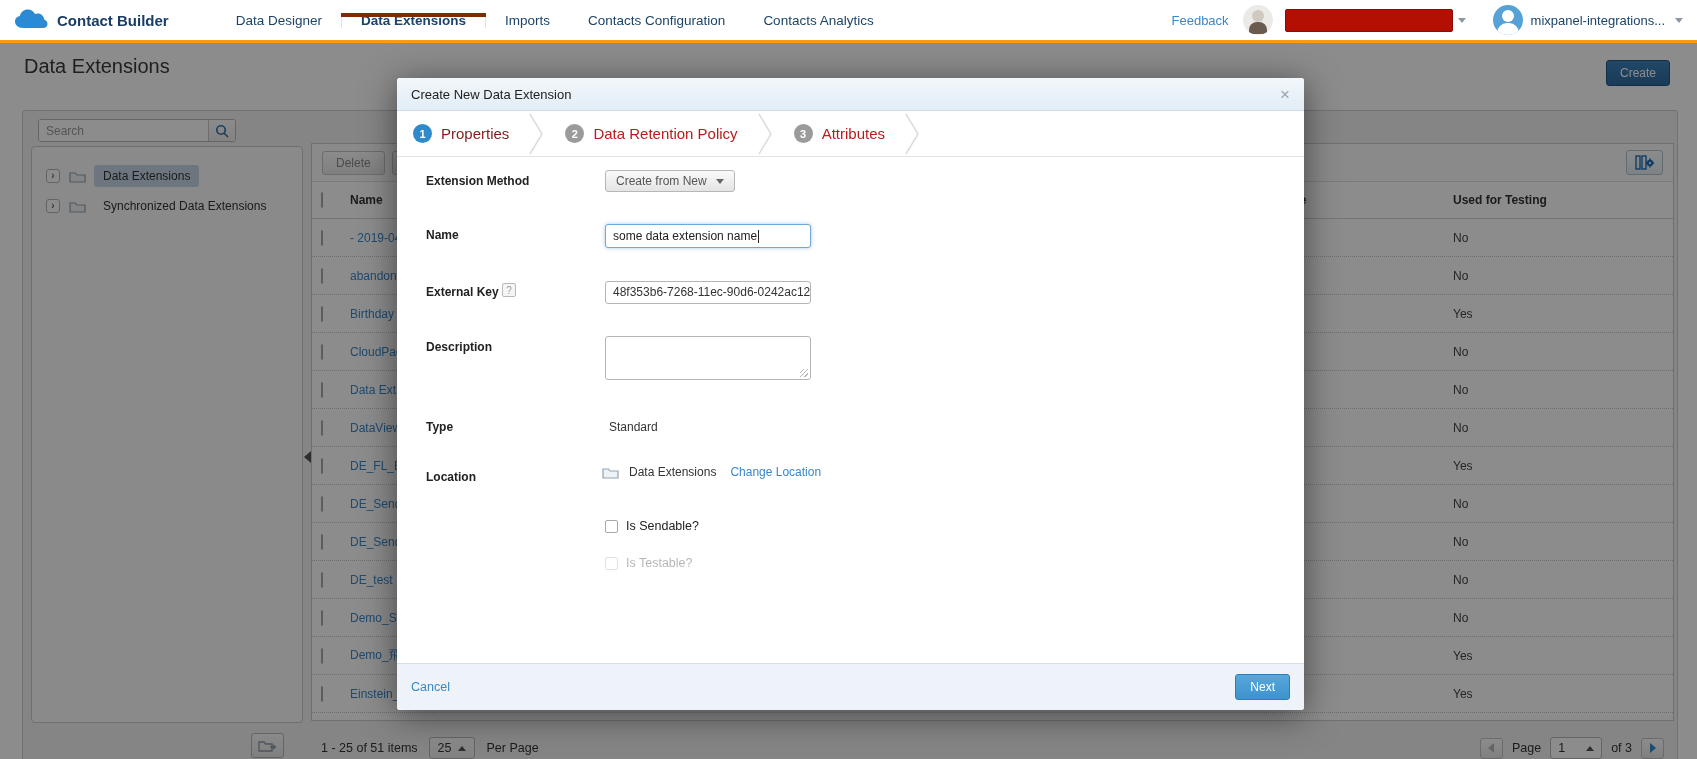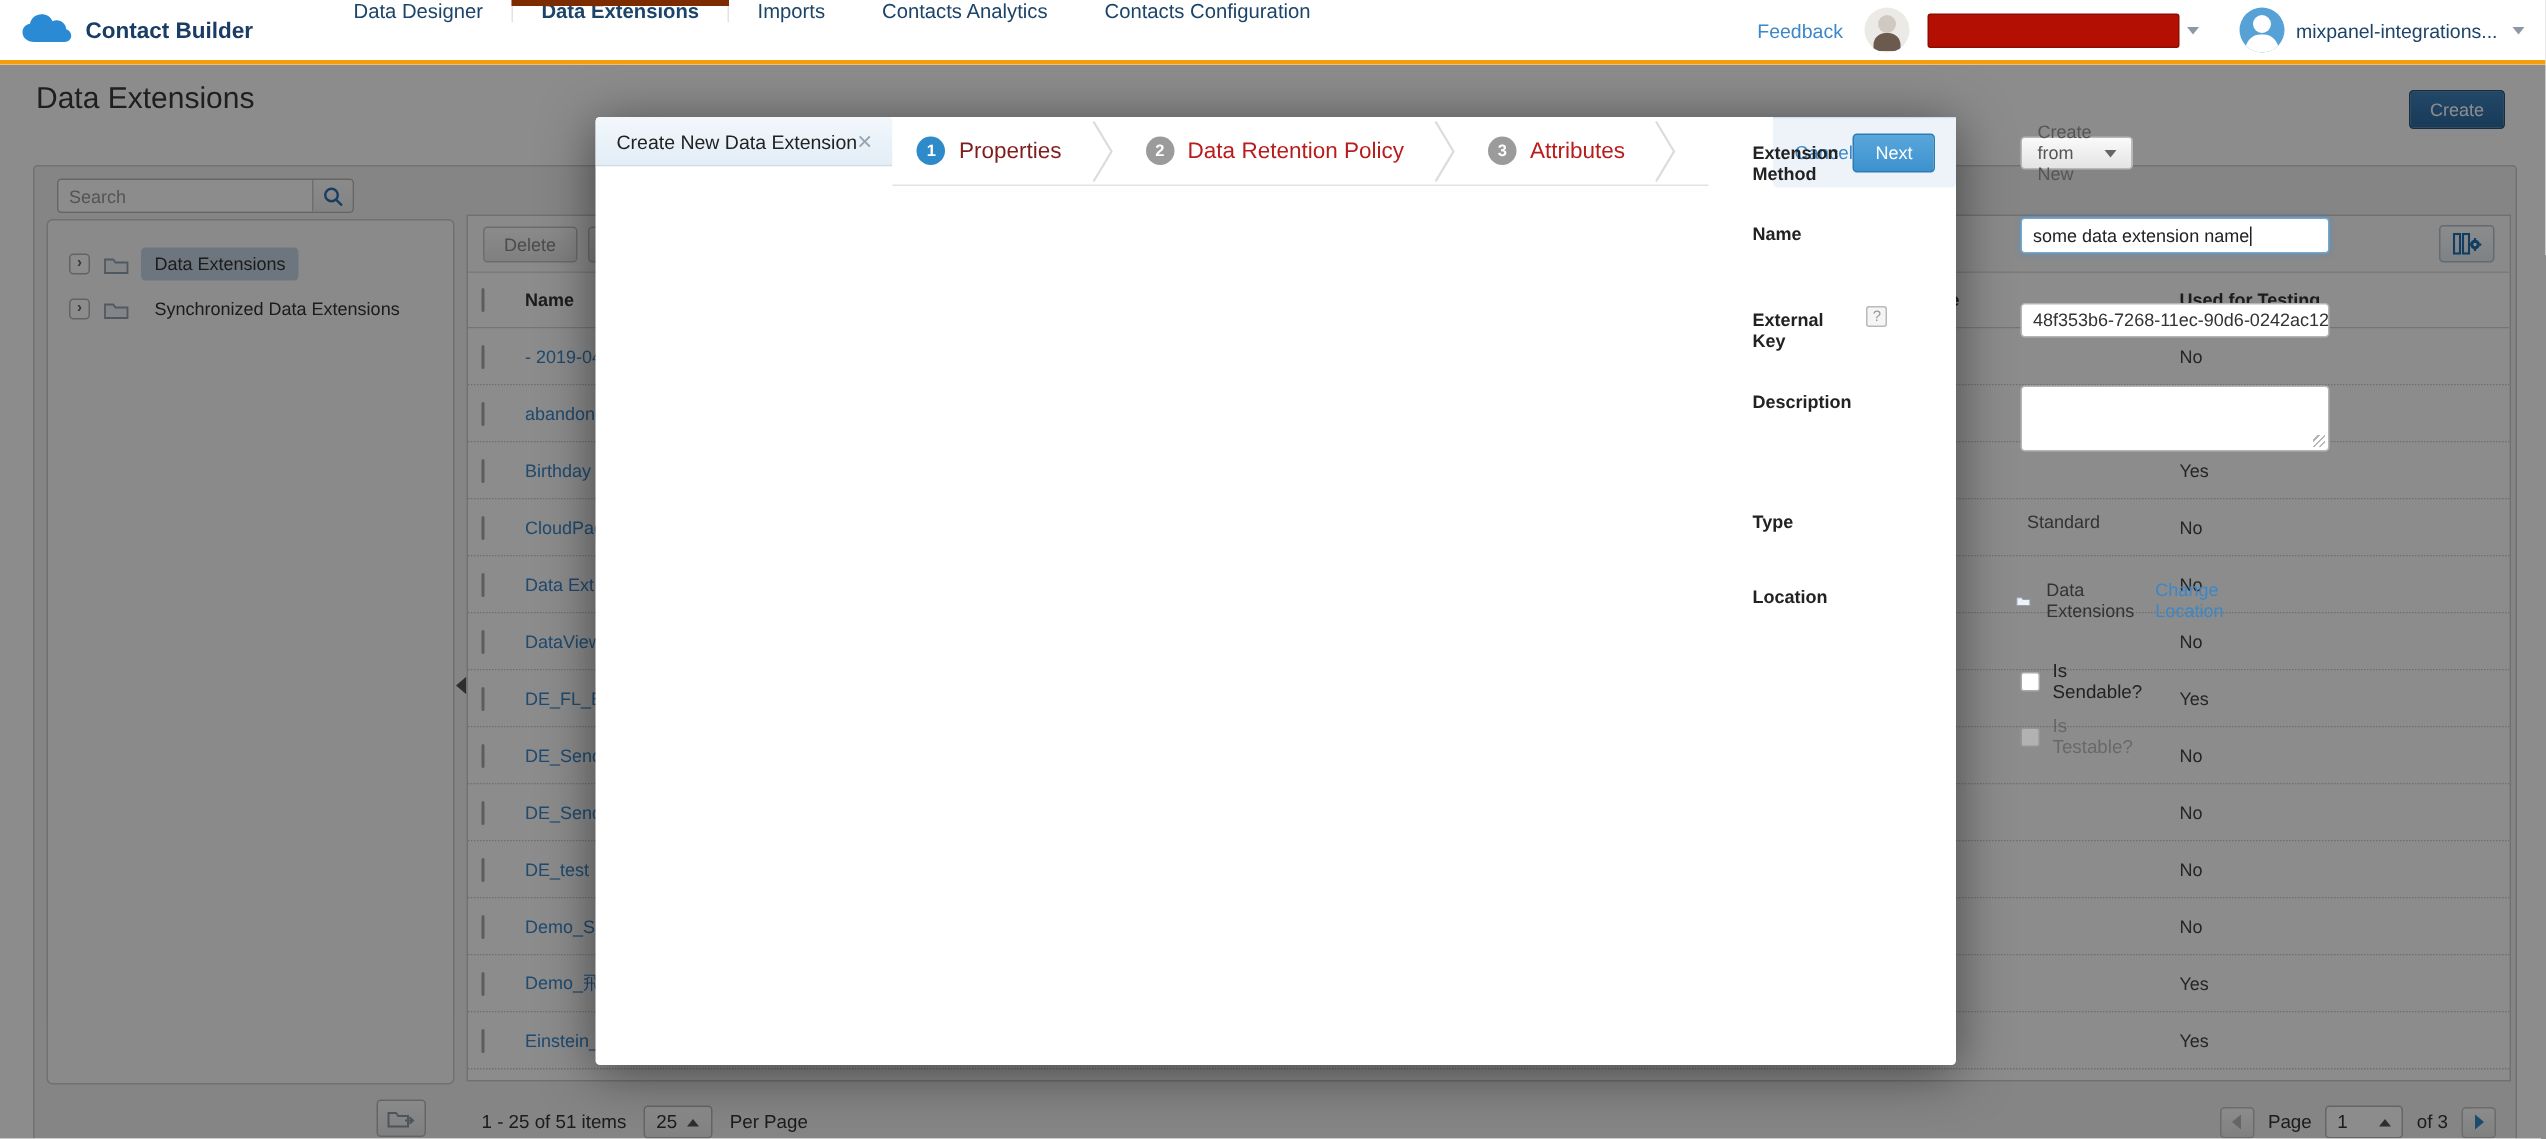--- a/index.html
+++ b/index.html
@@ -5,21 +5,21 @@
   * { margin:0; padding:0; box-sizing:border-box; }
   html,body { width:1697px; height:759px; overflow:hidden; font-family:"Liberation Sans",sans-serif; background:#fff; }
   body { position:relative; }
 
   
   .nav { position:absolute; top:0; left:0; width:100%; height:43px; background:#fff;
          border-bottom:3px solid #F59E0B; display:flex; align-items:stretch; z-index:30; }
   .nav-left { display:flex; align-items:center; padding-left:14px; }
   .cloud-logo { width:34px; height:24px; margin-right:9px; }
   .app-title { font-size:15px; font-weight:700; color:#1a3d66; white-space:nowrap; }
-  .nav-items { display:flex; margin-left:48px; align-items:flex-start; }
+  .nav-items { display:flex; margin-left:48px; align-items:center; }
   .nav-item { display:flex; align-items:center; padding:0 19px; font-size:13.5px; color:#1c4468;
               position:relative; cursor:pointer; white-space:nowrap; }
   .nav-item.active { font-weight:700; border-left:1px solid #e3e3e3; border-right:1px solid #e3e3e3; }
   .nav-item.active::before { content:""; position:absolute; top:0; left:-1px; right:-1px; height:4px; background:#7D2B00; }
   .nav-right { margin-left:auto; display:flex; align-items:center; padding-right:14px; }
   .feedback-link { color:#3b87c8; font-size:13px; margin-right:14px; cursor:pointer; }
   .einstein-avatar { width:30px; height:30px; border-radius:50%; background:#eceae6; position:relative; overflow:hidden; margin-right:12px; flex:none; }
   .einstein-avatar::before { content:""; position:absolute; left:9px; top:5px; width:12px; height:12px; border-radius:50%; background:#cfc9c2; }
   .einstein-avatar::after { content:""; position:absolute; left:6px; top:17px; width:18px; height:12px; border-radius:8px 8px 0 0; background:#6b5b4e; }
   .redacted-box { width:168px; height:23px; background:#b30f02; border:1px solid #8e0c00; border-radius:2px; margin-right:5px; }
@@ -86,21 +86,21 @@
             display:flex; align-items:center; justify-content:center; cursor:pointer; }
   .tri-left { width:0; height:0; border-top:5px solid transparent; border-bottom:5px solid transparent; border-right:6px solid #b9b9b9; }
   .tri-right { width:0; height:0; border-top:5px solid transparent; border-bottom:5px solid transparent; border-left:6px solid #2f8ac9; }
   .page-input-box { width:52px; height:22px; border:1px solid #b8b8b8; border-radius:3px; background:#fff;
                     display:flex; align-items:center; justify-content:space-between; padding:0 7px; }
 
   
   .overlay { position:absolute; left:0; top:43px; width:100%; height:716px; background:rgba(0,0,0,0.45); z-index:10; }
 
   .modal { position:absolute; left:397px; top:78px; width:907px; height:632px; background:#fff; z-index:20;
-           border-radius:3px; box-shadow:0 5px 35px rgba(0,0,0,.5); display:flex; flex-direction:row; }
+           border-radius:3px; box-shadow:0 5px 35px rgba(0,0,0,.5); display:flex; flex-direction:column; }
   .modal-header { height:33px; flex:none; background:linear-gradient(#f2f7fb,#e2edf6); border-bottom:1px solid #cddbe8;
                   display:flex; align-items:center; padding:0 14px; border-radius:3px 3px 0 0; font-size:13px; color:#222; }
   .modal-close { margin-left:auto; color:#97a3ad; font-size:17px; line-height:1; cursor:pointer; }
 
   .steps { height:46px; flex:none; display:flex; align-items:center; padding-left:16px; border-bottom:1px solid #e3e3e3; }
   .step { display:flex; align-items:center; gap:9px; font-size:15px; }
   .step-circle { width:19px; height:19px; border-radius:50%; background:#9b9b9b; color:#fff; font-size:11px; font-weight:700;
                  display:flex; align-items:center; justify-content:center; flex:none; }
   .step-label { color:#b91c1c; white-space:nowrap; }
   .step.active .step-circle { background:#2f8ac9; }
@@ -146,22 +146,22 @@
   <div class="nav-left">
     <svg class="cloud-logo" viewBox="0 0 34 24">
       <path d="M9 20 C4 20 1 17 1 13.5 C1 10.5 3.2 8.3 6 7.9 C6.6 4 10 1.5 13.8 1.5 C17 1.5 19.8 3.3 21 6.1 C21.8 5.7 22.8 5.5 23.8 5.5 C27.2 5.5 30 8.2 30.2 11.5 C32.2 12.1 33.5 13.9 33.5 15.9 C33.5 18.4 31.5 20 29 20 Z" fill="#2a8bd4"></path>
     </svg>
     <span class="app-title">Contact Builder</span>
   </div>
   <div class="nav-items" id="nav-items">
       <div class="nav-item">Data Designer</div>
       <div class="nav-item active">Data Extensions</div>
       <div class="nav-item">Imports</div>
+      <div class="nav-item">Contacts Configuration</div>
       <div class="nav-item">Contacts Analytics</div>
-      <div class="nav-item">Contacts Configuration</div>
     </div>
   <div class="nav-right">
     <span class="feedback-link">Feedback</span>
     <span class="einstein-avatar"></span>
     <span class="redacted-box"></span>
     <span class="caret-down"></span>
     <span class="nav-divider"></span>
     <span class="user-avatar"></span>
     <span class="account-name">mixpanel-integrations...</span>
     <span class="caret-down"></span>

